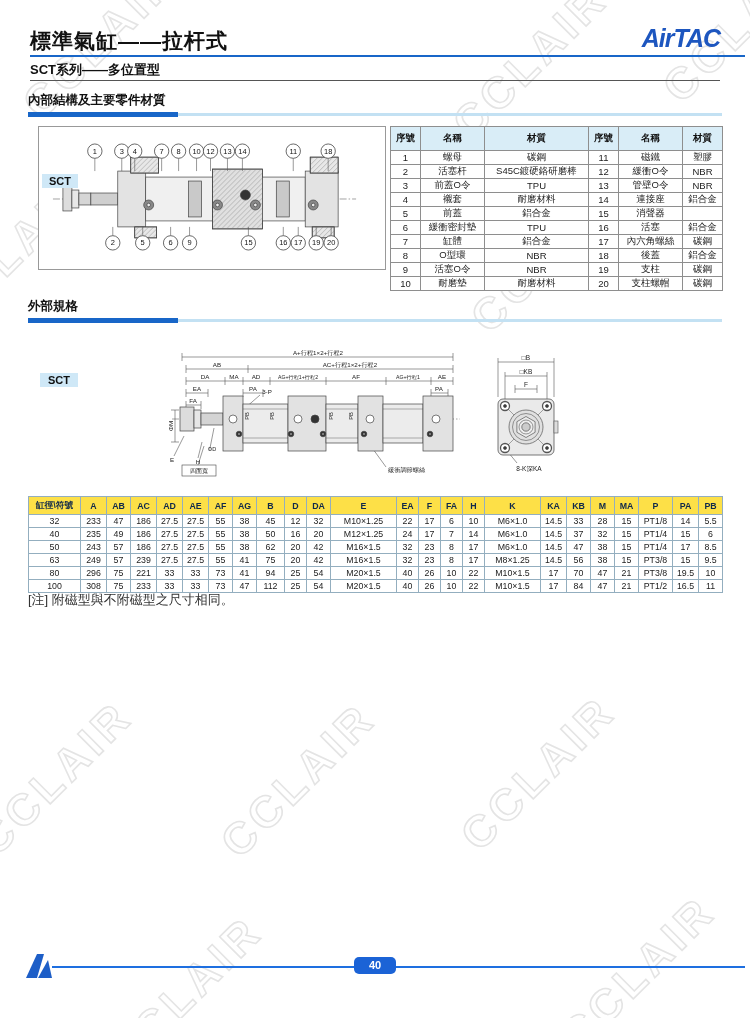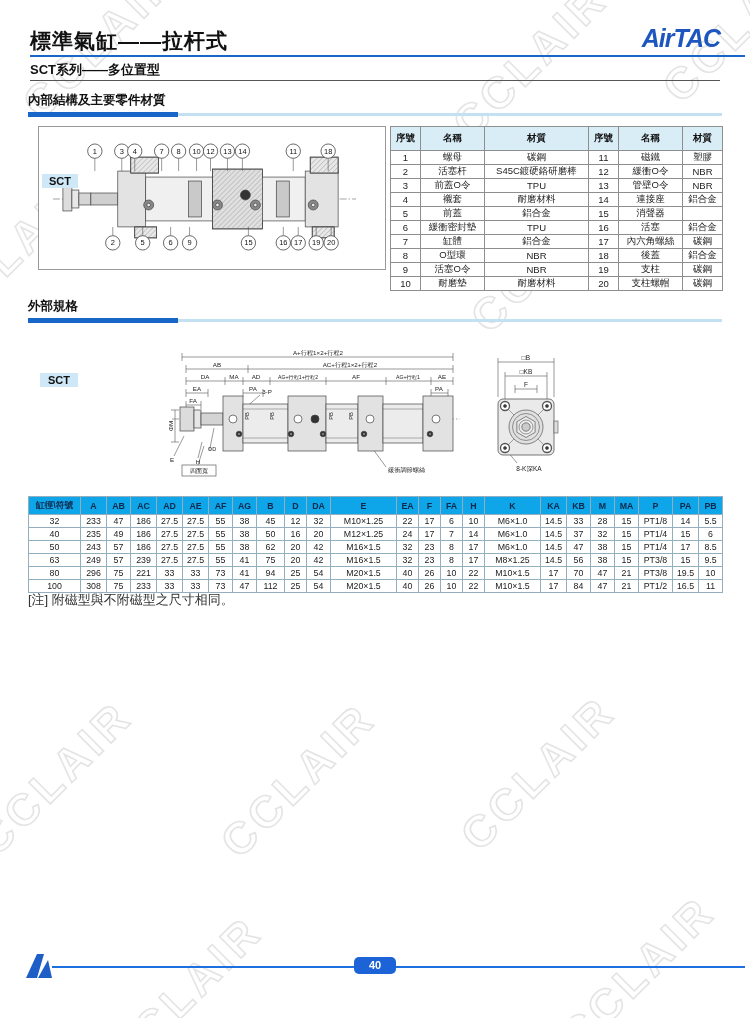--- a/index.html
+++ b/index.html
@@ -21,21 +21,21 @@
   .sec-rule .dark{position:absolute;left:0;top:0;width:150px;height:5px;background:#1866c8;}
   .diagram-box{top:126px;left:38px;width:346px;height:142px;border:1px solid #999;background:#fff;}
   .sct-chip{position:absolute;top:2px;left:3px;background:#cfe8f7;color:#111;font-weight:bold;
         font-size:11px;padding:1px 7px;z-index:3;margin-top:45px;}
   .sct-chip2{top:328px;left:40px;background:#cfe8f7;color:#111;font-weight:bold;font-size:11px;padding:1px 8px;}
   table{border-collapse:collapse;table-layout:fixed;background:#fff;}
   .ptable{width:332px;font-size:9.5px;}
   .ptable th{background:#d9edf7;border:1px solid #8e8e8e;height:15px;padding:4px;font-weight:bold;}
   .ptable td{border:1px solid #8e8e8e;height:12.4px;padding:0 1px;text-align:center;white-space:nowrap;overflow:hidden;color:#222;}
   .dtable{width:694px;font-size:8.8px;}
-  .dtable th{background:#0ea5e9;border:1px solid #93aebf;height:17px;padding:0;font-weight:bold;color:#10294b;}
+  .dtable th{background:#fde047;border:1px solid #93aebf;height:17px;padding:0;font-weight:bold;color:#10294b;}
   .dtable td{border:1px solid #93aebf;height:12px;padding:0;text-align:center;white-space:nowrap;overflow:hidden;color:#222;}
   .note{top:591px;left:28px;font-size:13px;color:#333;}
   .footer-rule{top:966px;left:52px;right:5px;height:2px;background:#1e6fe0;}
   .page-badge{top:957px;left:354px;width:42px;height:17px;background:#1b63d6;border-radius:5px;
         color:#fff;font-size:11px;font-weight:bold;text-align:center;line-height:17px;}
   .footer-logo{top:952px;left:24px;}
   svg text{font-family:"Liberation Sans","DejaVu Sans",sans-serif;}
 </style>
 </head>
 <body>

